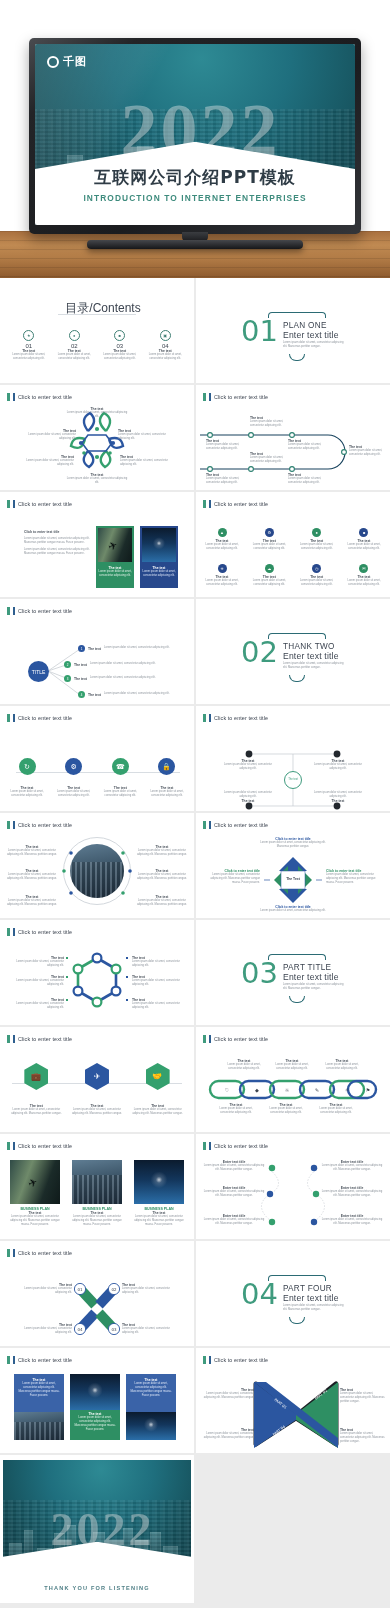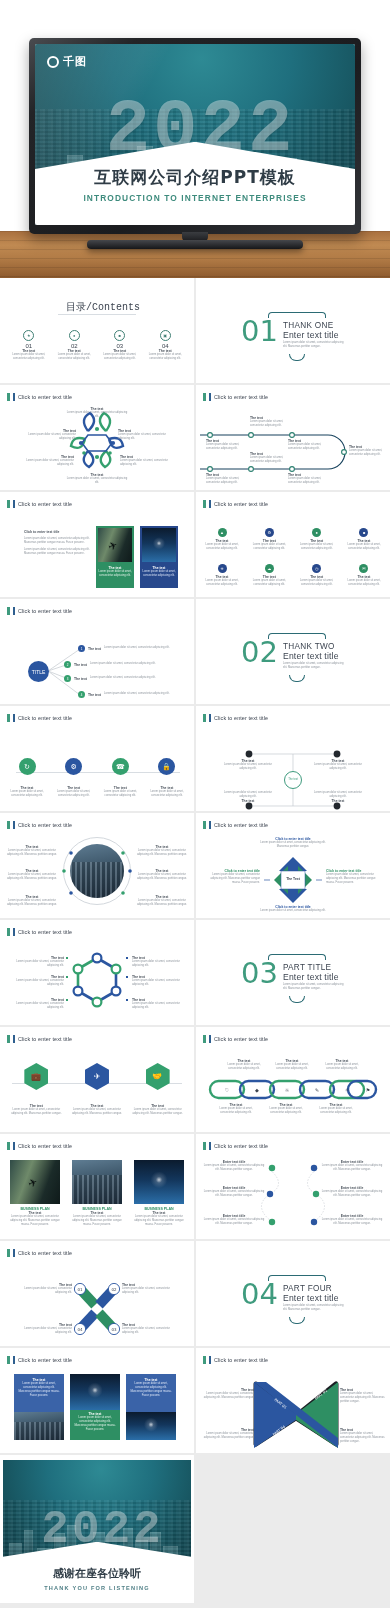--- a/index.html
+++ b/index.html
@@ -57,21 +57,21 @@
   }
   .city-blocks{ position:absolute; left:0; bottom:0; width:100%; height:62%; }
   .city-blocks i{
     position:absolute; bottom:0; display:block;
     background:linear-gradient(180deg, rgba(176,220,224,.30), rgba(10,50,60,.55));
     box-shadow:inset 0 0 0 .5px rgba(255,255,255,.10);
   }
   .year{
     position:absolute; left:0; right:0; top:27%;
     text-align:center; font-size:74px; letter-spacing:3px; font-weight:700;
-    color:rgba(255,255,255,.38); font-family:Liberation Mono, monospace; line-height:1;
+    color:rgba(255,255,255,.38); font-family:Liberation Serif, serif; line-height:1;
     text-shadow:0 1px 2px rgba(0,0,0,.12);
     margin-left:11px;
   }
   .title-wedge{
     position:absolute; left:-2%; bottom:0; width:104%; height:46%;
     background:#fff; clip-path:polygon(0% 34%, 50% 0%, 100% 34%, 100% 100%, 0% 100%);
   }
   .tv-title{
     position:absolute; left:0; right:0; bottom:20%; text-align:center;
     font-size:17px; font-weight:700; color:#2f3c46; letter-spacing:1px;
@@ -179,21 +179,21 @@
       <div class="tv-sheen"></div>
     </div>
   </div>
   <div class="tv-stand-neck"></div>
   <div class="tv-stand-base"></div>
 </div>
 
 <div class="grid">
 
   <div class="slide">
-    <div style="position:absolute;left:12px;right:0;top:22px;text-align:center;font-size:10px;color:#3c4450;font-family:Liberation Mono, monospace;">目录/Contents</div>
+    <div style="position:absolute;left:12px;right:0;top:22px;text-align:center;font-size:12px;color:#3c4450;font-family:Liberation Sans, sans-serif;">目录/Contents</div>
     <div class="hr" style="left:58px;top:36px;width:78px;height:.5px;"></div>
     <div style="position:absolute;left:6px;right:6px;top:52px;display:flex;justify-content:space-around;">
       <div style="width:42px;text-align:center">
         <div class="circ ring" style="width:11px;height:11px;margin:0 auto;font-size:4px">★</div>
         <div style="font-size:6px;color:#3c4450;margin-top:2px">01</div>
         <div class="lbl">The text</div>
         <div class="tiny">Lorem ipsum dolor sit amet, consectetur adipiscing elit.</div>
       </div>
       <div style="width:42px;text-align:center">
         <div class="circ ring" style="width:11px;height:11px;margin:0 auto;font-size:4px">●</div>
@@ -215,21 +215,21 @@
       </div>
     </div>
   </div>
 
   <div class="slide">
     <div class="sec">
         <div class="sec-inner">
       <div class="brk-top"></div>
       <div class="sec-num">01</div>
       <div class="sec-txts">
-        <div class="sec-k">THANK ONE</div>
+        <div class="sec-k">PLAN ONE</div>
         <div class="sec-t">Enter text title</div>
         <div class="sec-d">Lorem ipsum dolor sit amet, consectetur adipiscing elit. Maecenas porttitor congue.</div>
       </div>
       <div class="brk-bot"></div>
     </div>
       </div>
   </div>
 
   <div class="slide">
     <div class="sl-title">
@@ -991,19 +991,18 @@
             <i style="left:55%;width:8%;height:33%"></i>
           <i style="left:64%;width:5%;height:64%"></i>
             <i style="left:70%;width:7%;height:46%"></i>
           <i style="left:78%;width:6%;height:58%"></i>
             <i style="left:85%;width:8%;height:37%"></i>
         </div>
       </div>
       <div class="year" style="top:42%;font-size:46px">2022</div>
       <div style="position:absolute;left:-2%;bottom:-1px;width:104%;height:28%;background:#fff;clip-path:polygon(0% 50%, 50% 0%, 100% 50%, 100% 100%, 0% 100%)"></div>
     </div>
-    <div class="thx">感谢在座各位聆听</div>
     <div class="thx-sub">THANK YOU FOR LISTENING</div>
   </div>
 
   <div class="bottom-empty"></div>
 
 </div>
 
 </body></html>

